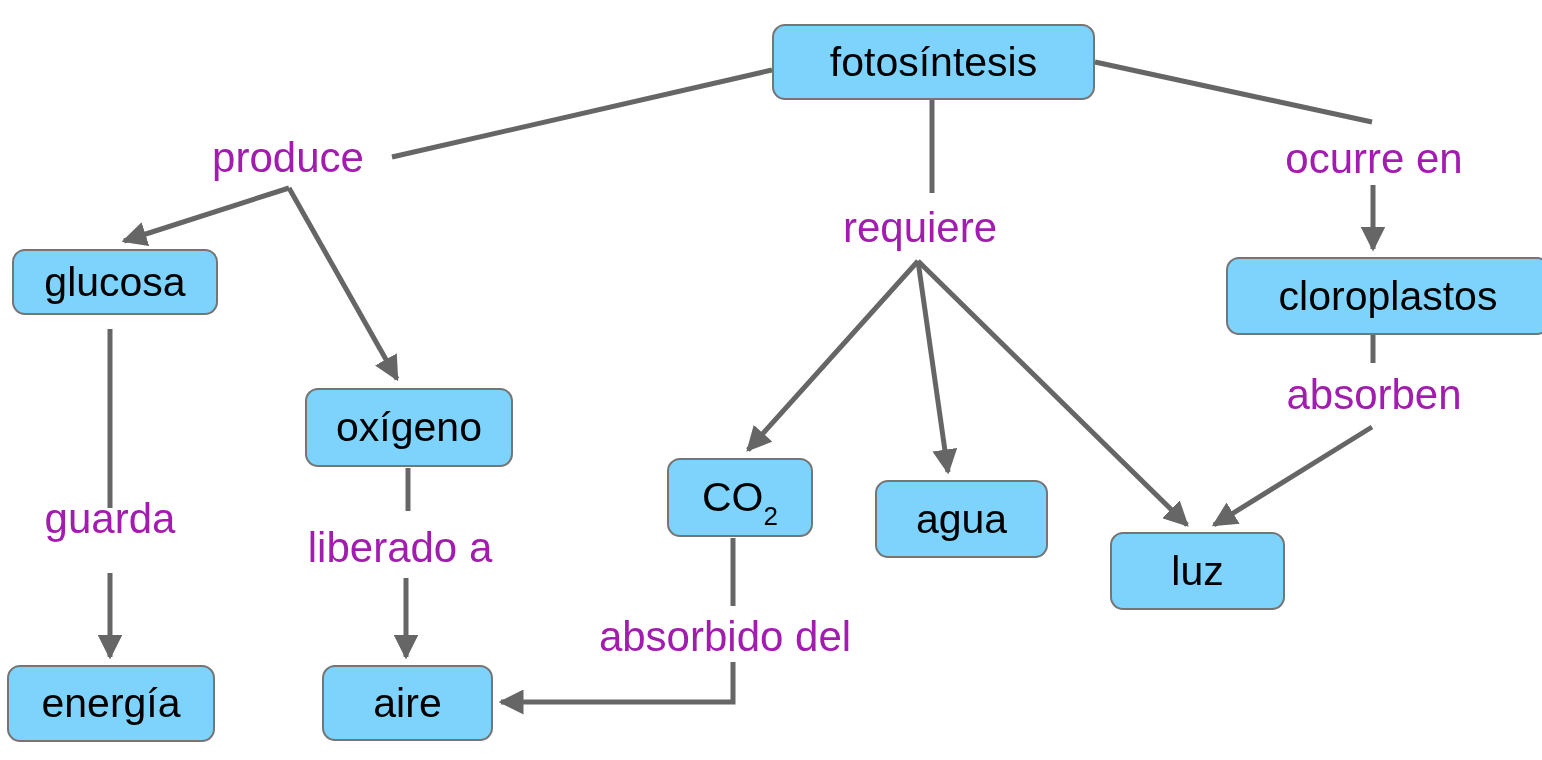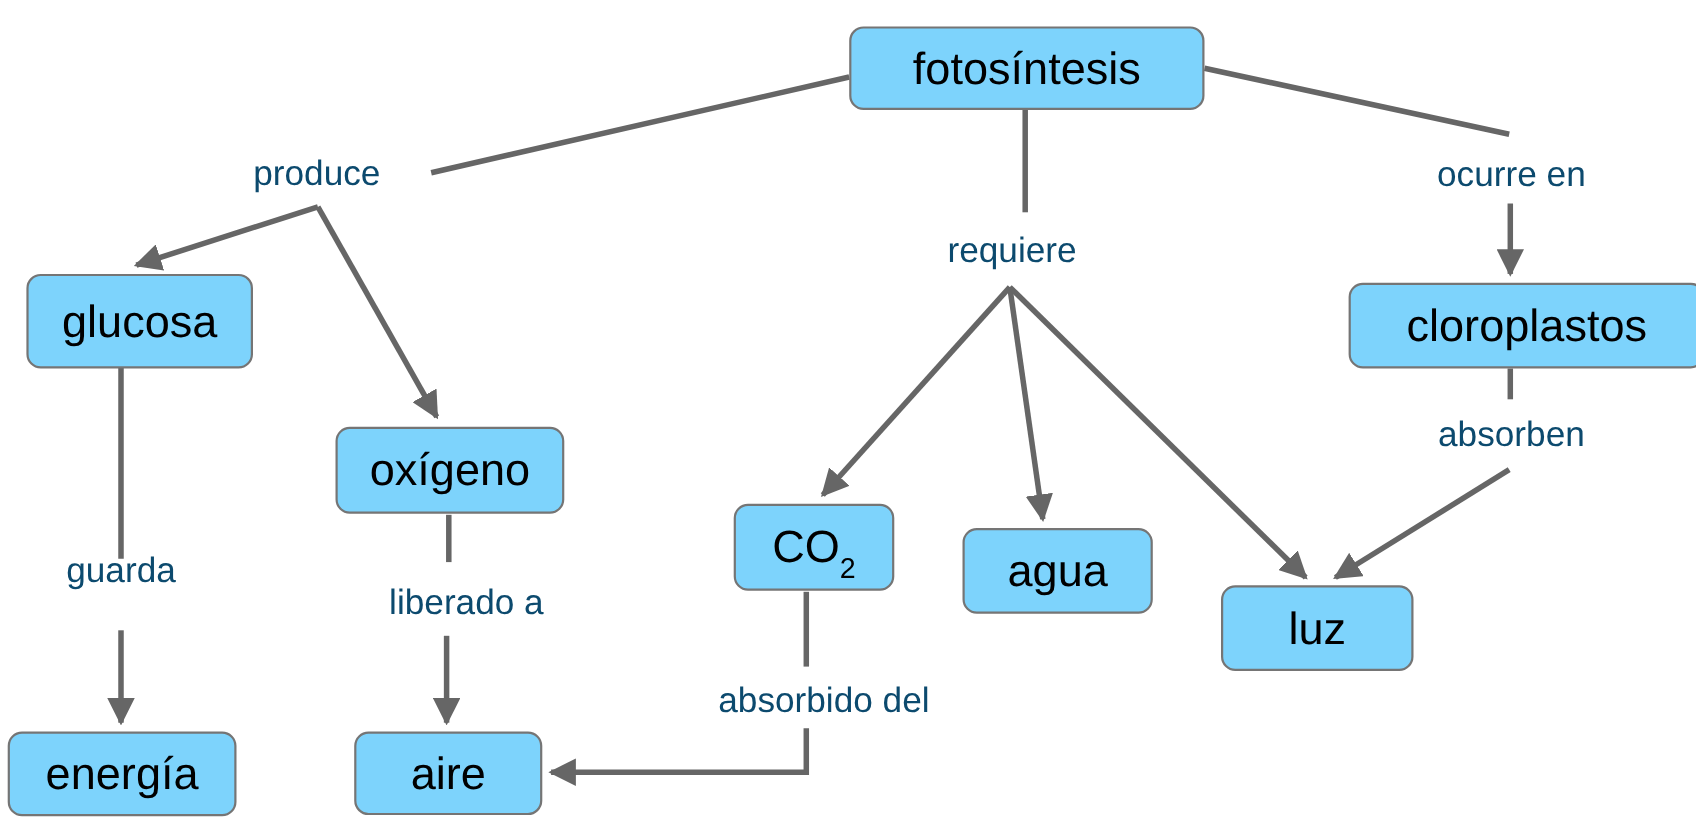--- a/index.html
+++ b/index.html
@@ -36,22 +36,22 @@
   }
   .node .sub {
     font-size: 26px;
     align-self: flex-end;
     margin-bottom: 6px;
     line-height: 1;
   }
   .link-label {
     position: absolute;
     transform: translate(-50%, -50%);
-    font-size: 32px;
-    color: #0c4a6e;
+    font-size: 42px;
+    color: #a21caf;
     white-space: nowrap;
   }
 </style>
 </head>
 <body>
 
 <div class="canvas">
 
   <svg class="edges" viewBox="0 0 1542 760" xmlns="http://www.w3.org/2000/svg">
     <defs>
@@ -77,21 +77,21 @@
     <path class="edge" marker-end="url(#arrow)" d="M 1372 427 L 1214 525"></path>
     <path class="edge" marker-end="url(#arrow)" d="M 110 573 L 110 657"></path>
     <path class="edge" marker-end="url(#arrow)" d="M 406 578 L 406 657"></path>
     <path class="edge" marker-end="url(#arrow)" d="M 733 662 L 733 702 L 501 702"></path>
   </svg>
 
   <div class="node" style="left:772px; top:24px; width:323px; height:76px;">
     <span>fotosíntesis</span>
   </div>
 
-  <div class="node" style="left:24px; top:249px; width:206px; height:86px;">
+  <div class="node" style="left:12px; top:249px; width:206px; height:66px;">
     <span>glucosa</span>
   </div>
 
   <div class="node" style="left:305px; top:388px; width:208px; height:79px;">
     <span>oxígeno</span>
   </div>
 
   <div class="node" style="left:667px; top:458px; width:146px; height:79px;">
     <span>CO</span>
       <span class="sub">2</span>
@@ -115,16 +115,16 @@
 
   <div class="node" style="left:322px; top:665px; width:171px; height:76px;">
     <span>aire</span>
   </div>
 
   <div class="link-label" style="left:288px; top:158px;">produce</div>
   <div class="link-label" style="left:920px; top:228px;">requiere</div>
   <div class="link-label" style="left:1374px; top:159px;">ocurre en</div>
   <div class="link-label" style="left:1374px; top:395px;">absorben</div>
   <div class="link-label" style="left:110px; top:519px;">guarda</div>
-  <div class="link-label" style="left:400px; top:548px;margin-left:24px;">liberado a</div>
-  <div class="link-label" style="left:725px; top:637px;margin-left:24px;">absorbido del</div>
+  <div class="link-label" style="left:400px; top:548px;">liberado a</div>
+  <div class="link-label" style="left:725px; top:637px;">absorbido del</div>
 
 </div>
 
 </body></html>

